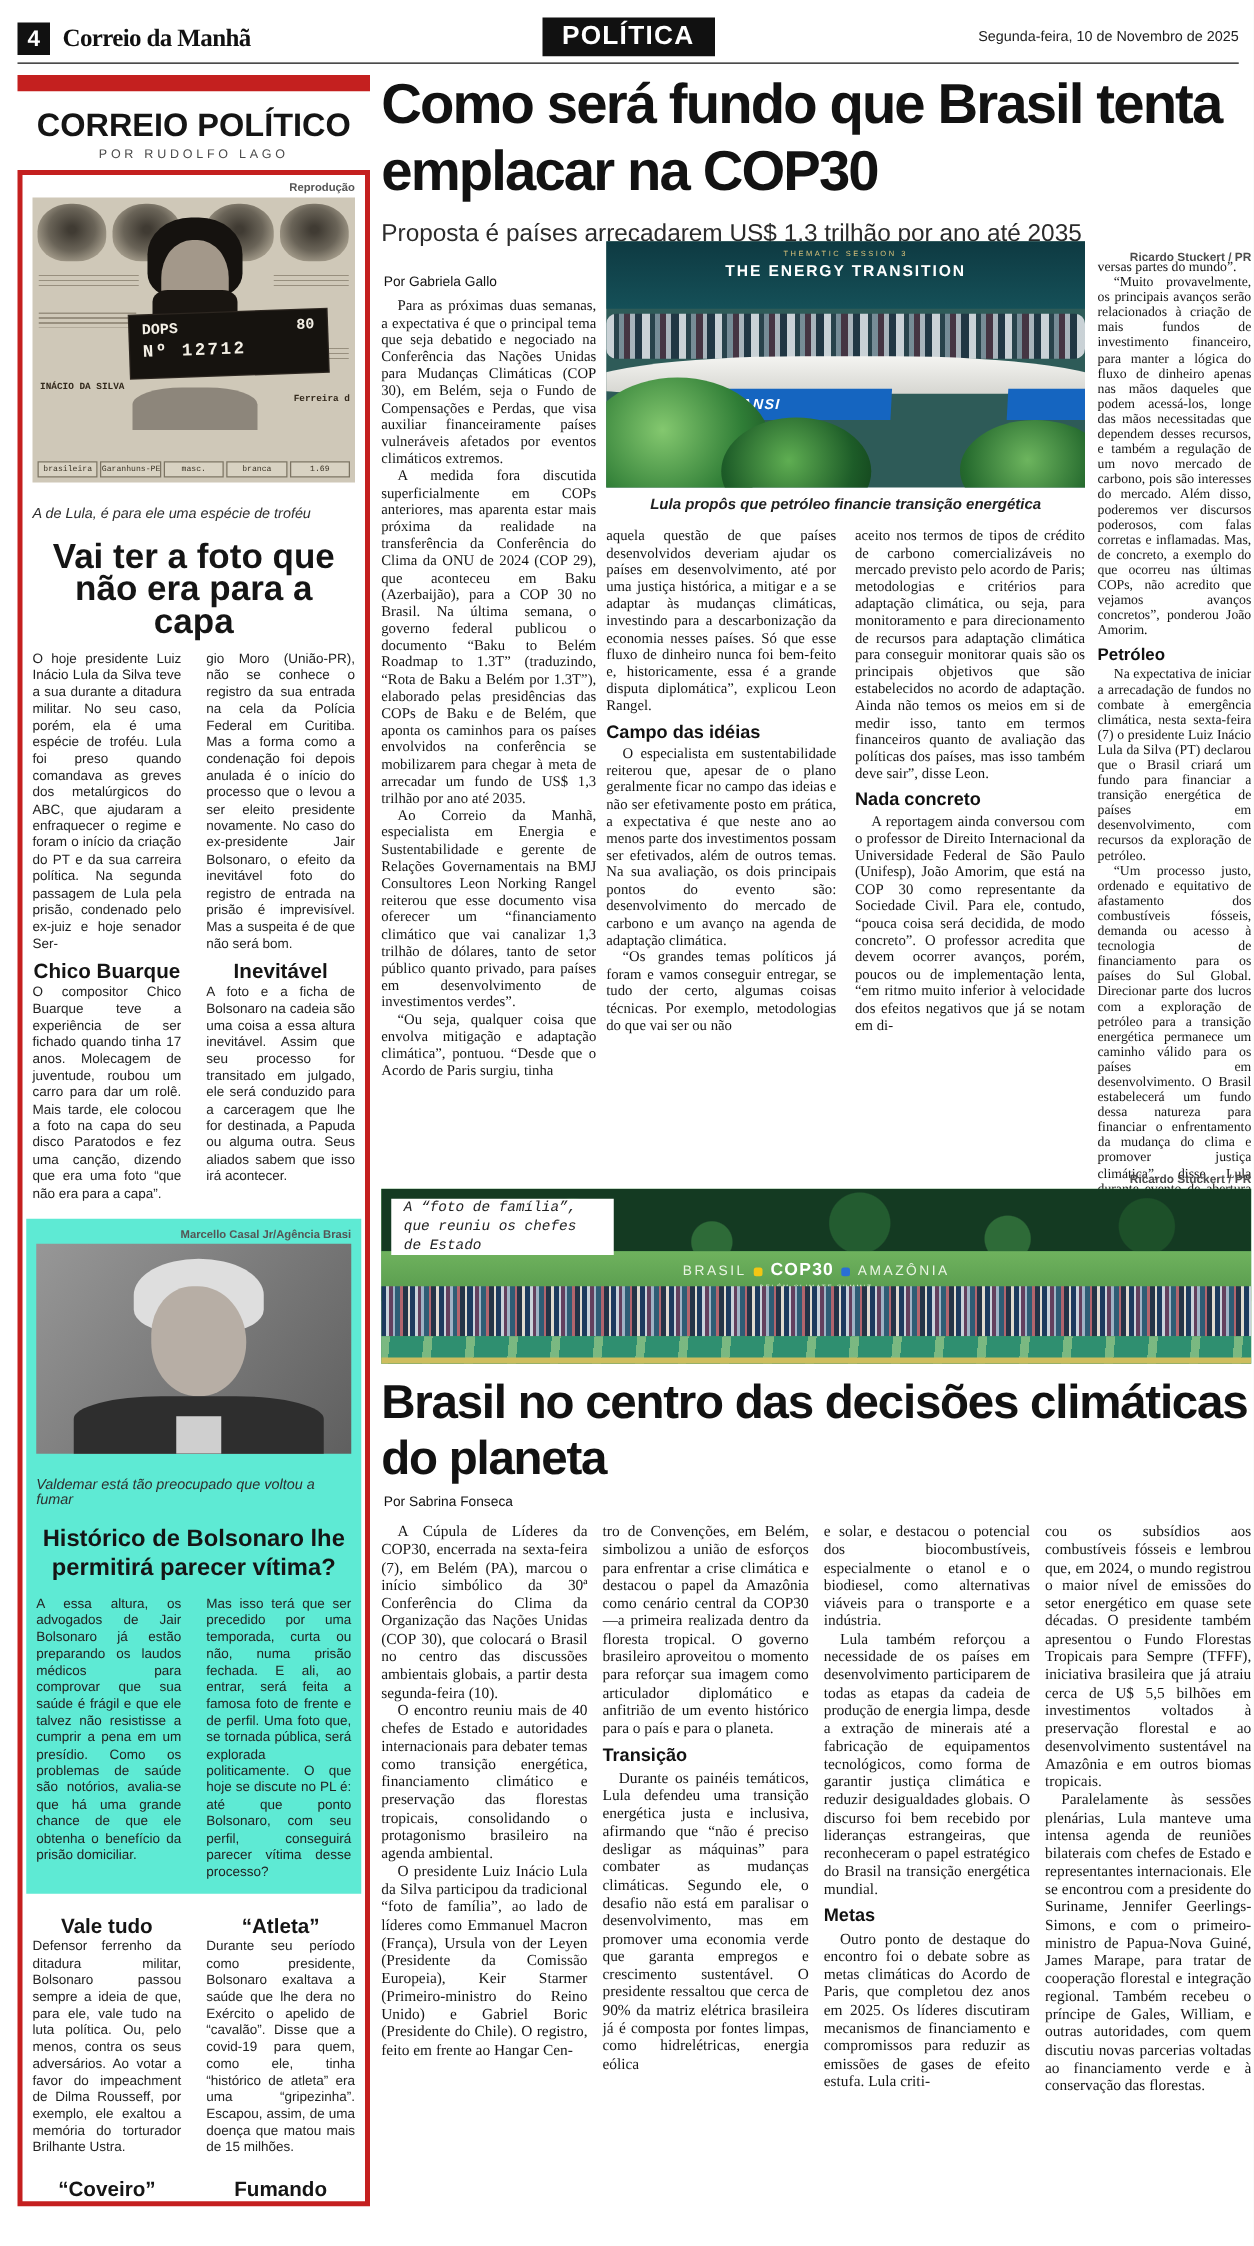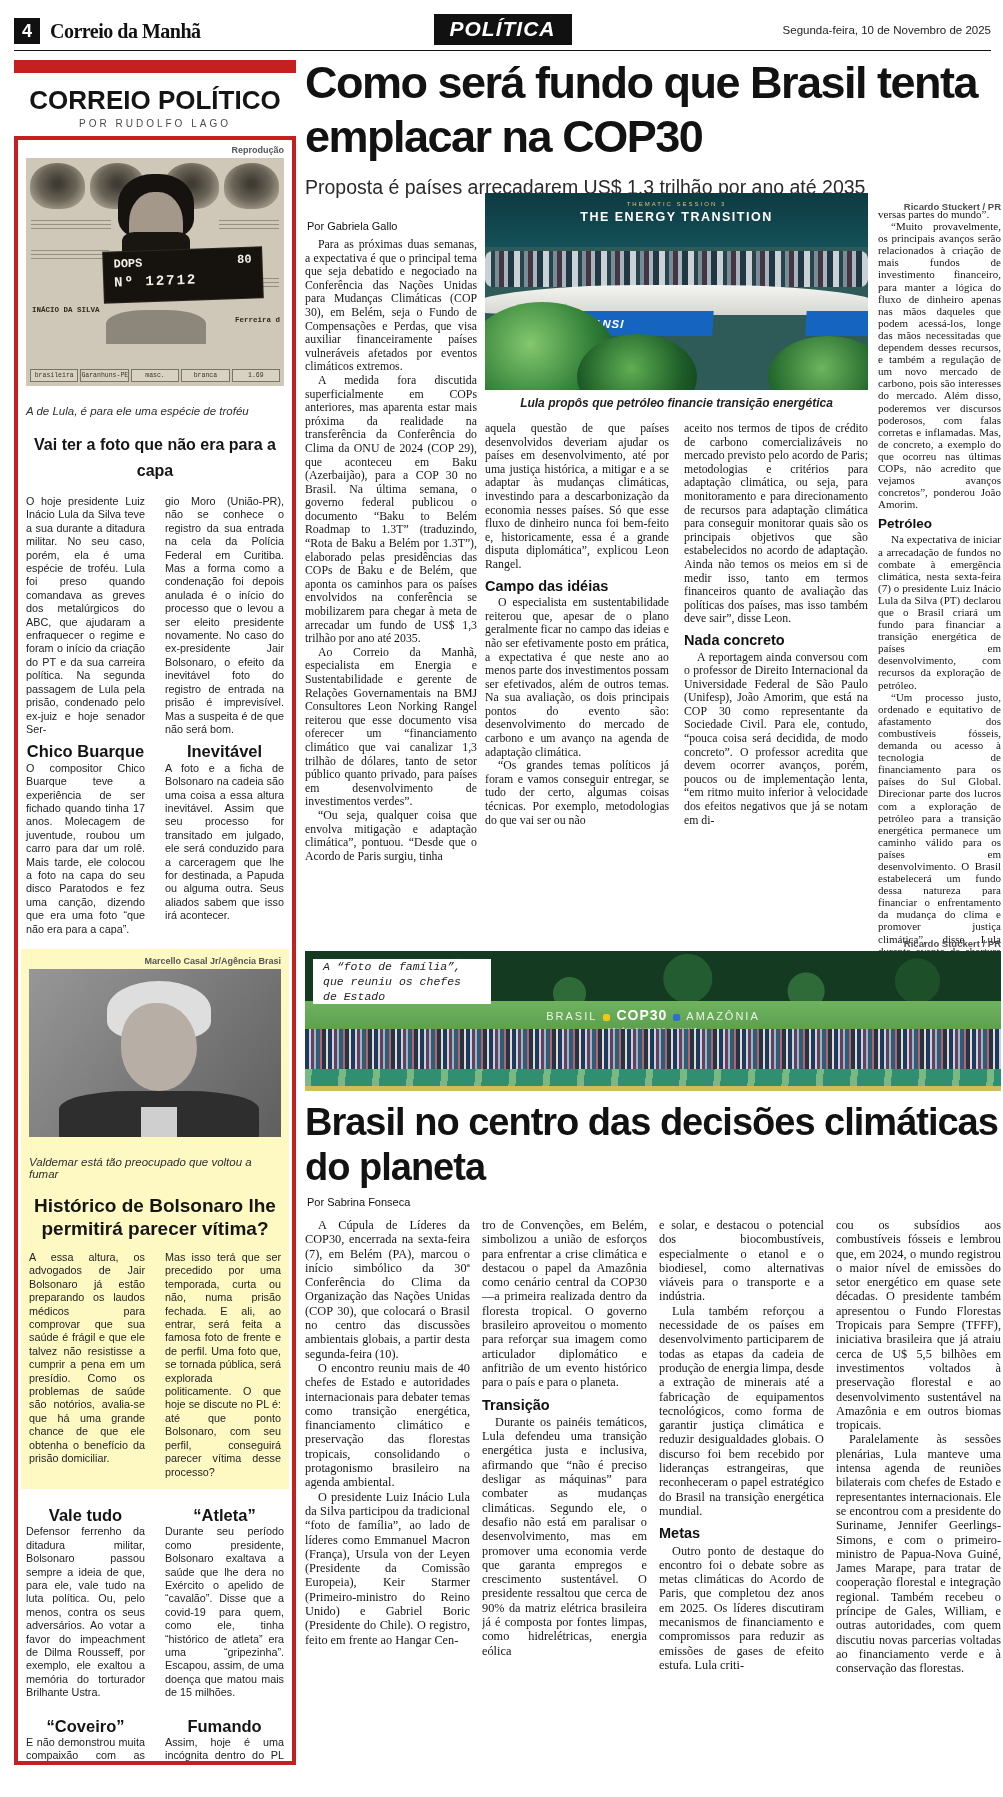--- a/index.html
+++ b/index.html
@@ -3,38 +3,38 @@
 <meta charset="utf-8">
 <style>
   * { margin:0; padding:0; box-sizing:border-box; }
   body { background:#e8e8e8; font-family:"Liberation Sans", sans-serif; }
   .page { position:relative; width:1003px; height:1797px; background:#fff; margin:0 auto; overflow:hidden; color:#1a1a1a; }
 
   
   .masthead { position:absolute; left:14px; top:12px; width:977px; height:36px; }
   .pagenum { position:absolute; left:0; top:6px; width:26px; height:26px; background:#111; color:#fff; font-weight:700; font-size:18px; display:flex; align-items:center; justify-content:center; }
   .papername { position:absolute; left:36px; top:8px; font-family:"Liberation Serif", serif; font-weight:700; font-size:20px; letter-spacing:-0.5px; color:#111; }
-  .sectionbox { position:absolute; left:50%; transform:translateX(-50%); top:2px; background:#111; color:#fff; font-weight:700; font-size:21px; letter-spacing:1px; padding:3px 16px 4px;font-style:italic; }
+  .sectionbox { position:absolute; left:50%; transform:translateX(-50%); top:2px; background:#111; color:#fff; font-weight:700; font-size:21px; letter-spacing:1px; padding:3px 16px 4px; }
   .dateline { position:absolute; right:0; top:12px; font-size:11.5px; color:#222; }
   .mast-rule { position:absolute; left:14px; right:12px; top:50px; border-top:1.6px solid #111; }
 
   
   .cp { position:absolute; left:14px; top:60px; width:282px;border-radius:21px; }
   .cp-redbar { height:13px; background:#c4201f; }
   .cp-title { text-align:center; font-size:26px; font-weight:700; color:#151515; margin-top:12px; letter-spacing:0; }
   .cp-byline { text-align:center; font-size:10px; letter-spacing:3px; color:#4a4a4a; margin-top:2px; }
   .cp-box { margin-top:7px; border:4px solid #c4201f; padding:5px 8px 10px; height:1629px; overflow:hidden; background:#fff; }
   .credit { text-align:right; font-size:9px; font-weight:700; color:#555; }
   .caption { font-style:italic; font-size:11.5px; color:#2e2e2e; margin-top:19px; }
-  .cp-h2 { text-align:center; font-size:16px; line-height:26px; font-weight:700; color:#151515; margin-top:15px; }
+  .cp-h2 { text-align:center; font-size:28px; line-height:26px; font-weight:700; color:#151515; margin-top:15px; }
   .cp-cols { display:flex; gap:20px; margin-top:11px; }
   .cp-col { flex:1; font-size:10.8px; line-height:13.4px; text-align:justify; color:#222; hyphens:auto; }
   .cp .sec-head { text-align:center; font-size:16.5px; font-weight:700; color:#151515; margin:9px 0 3px; font-family:"Liberation Sans",sans-serif; }
   .cp .para { margin:0; }
-  .pinkbox { background:#fef9c3; margin:13px -5px 0; padding:7px 8px 10px; }
+  .pinkbox { background:#5eead4; margin:13px -5px 0; padding:7px 8px 10px; }
   .pink-h3 { text-align:center; font-size:19px; line-height:23px; font-weight:700; color:#151515; margin-top:14px; }
 
   
   .fiche { position:relative; height:228px; background:#cfc8b8; overflow:hidden; margin-top:3px; }
   .fp { position:absolute; top:5px; width:55px; height:46px; border-radius:48% 48% 42% 42%; background:radial-gradient(ellipse at 50% 45%, #403b33 8%, #6a6458 48%, #a59d8c 78%); }
   .fiche-lines { position:absolute; height:12px; background:repeating-linear-gradient(#8a8170 0 1px, transparent 1px 4px); opacity:.8; }
   .portrait { position:absolute; left:88px; top:16px; width:84px; height:170px; }
   .hair { position:absolute; left:4px; top:0; width:76px; height:64px; background:#15120f; border-radius:46% 46% 30% 30%; }
   .face { position:absolute; left:15px; top:18px; width:54px; height:66px; background:#a3988a; border-radius:46% 46% 40% 40%; }
   .beard { position:absolute; left:8px; top:58px; width:68px; height:52px; background:#191511; border-radius:18% 18% 50% 50%; }

